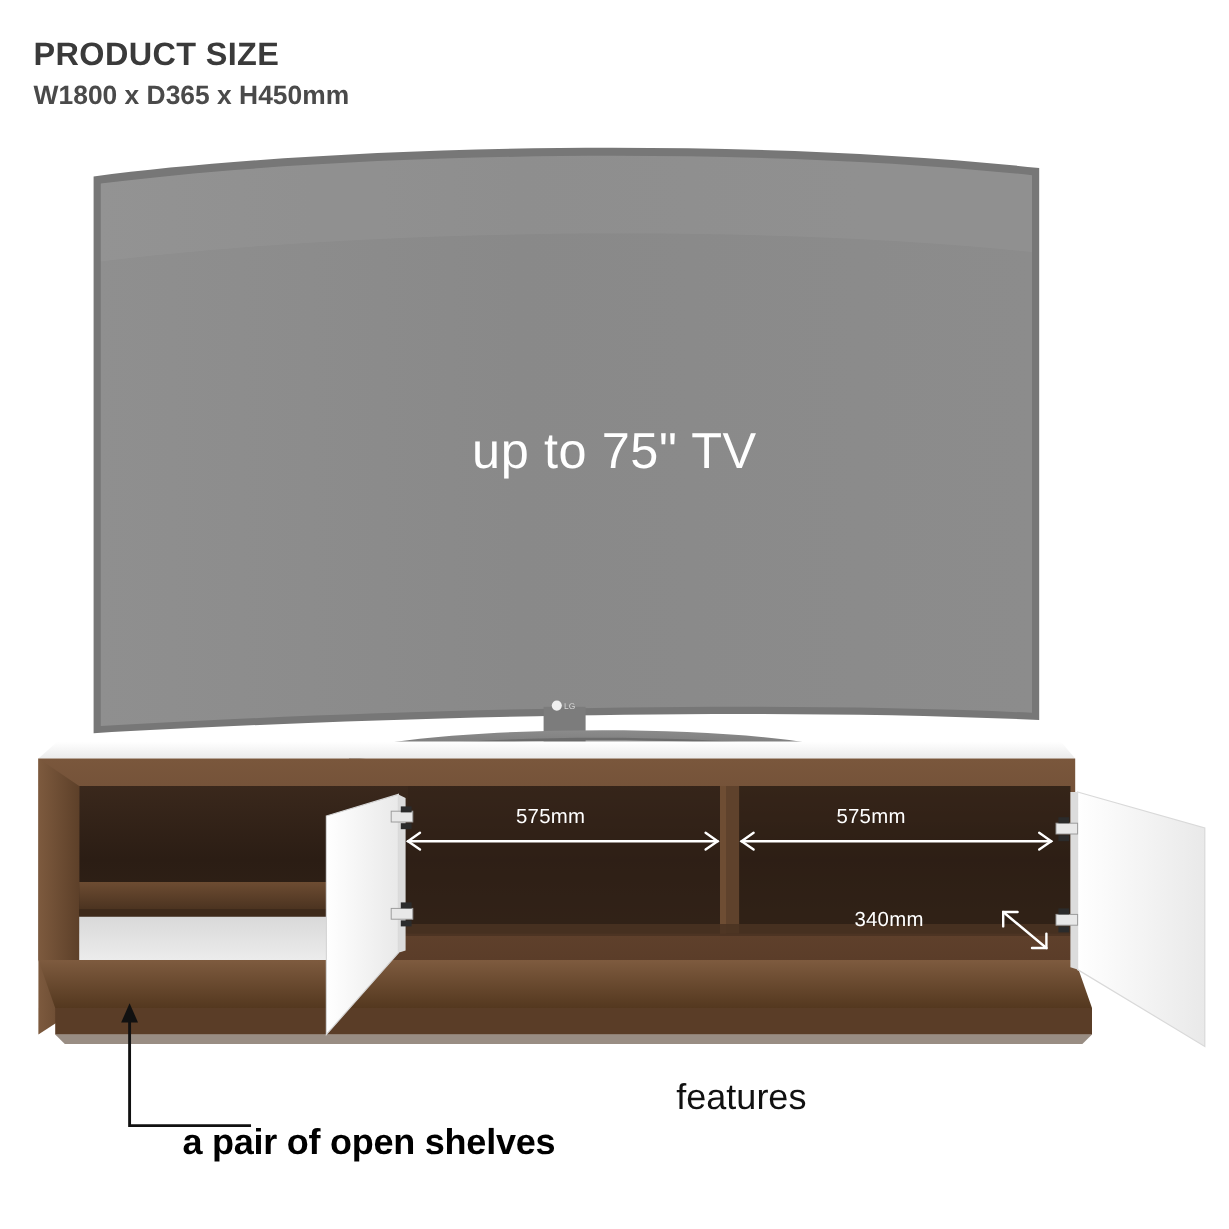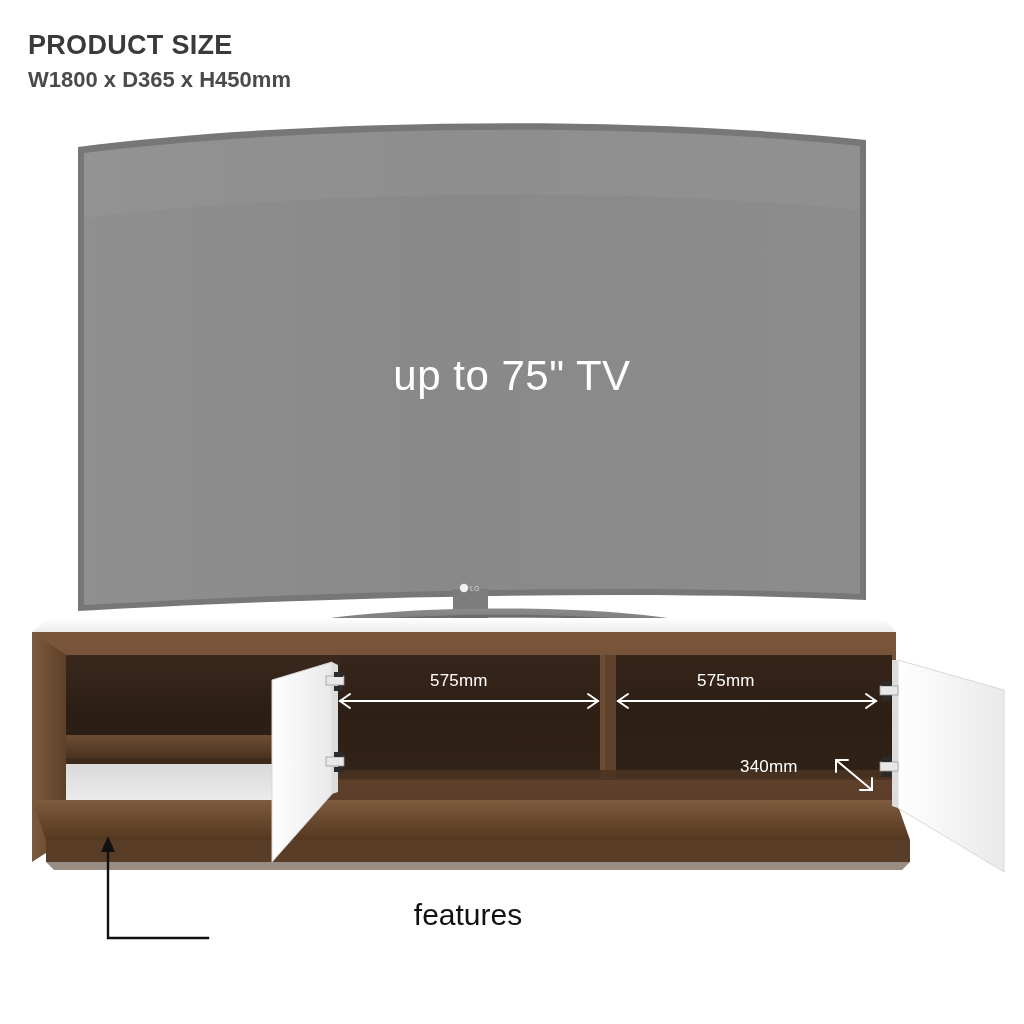--- a/index.html
+++ b/index.html
@@ -34,27 +34,27 @@
     pointer-events:none;
   }
 
   
   .dim {
     position:absolute; color:#ffffff; font-size:17px;
     font-weight:400; white-space:nowrap; letter-spacing:.2px;
   }
   .dim-a { left:430px; top:671px; }
   .dim-b { left:697px; top:671px; }
-  .dim-c { left:740px; top:757px; }
+  .dim-c { left:712px; top:757px; }
 
   
   .cap { position:absolute; left:152px; top:898px; width:520px; }
   .cap-1 {
     font-size:30px; font-weight:400; color:#111111;
-    text-align:center; line-height:1.12; padding-left:112px;
+    text-align:right; line-height:1.12; padding-left:112px;
   }
   .cap-2 {
     font-size:30px; font-weight:bold; color:#000000;
     text-align:left; line-height:1.12; margin-top:4px;
     letter-spacing:-.2px;
   }
 </style>
 </head>
 <body>
 
@@ -230,15 +230,16 @@
   </svg>
 
   <div class="tv-label">up to 75" TV</div>
 
   <div class="dim dim-a">575mm</div>
   <div class="dim dim-b">575mm</div>
   <div class="dim dim-c">340mm</div>
 
   <div class="cap">
     <div class="cap-1">features</div>
+    <div class="cap-2">a pair of open shelves</div>
   </div>
 
 </div>
 
 </body></html>

